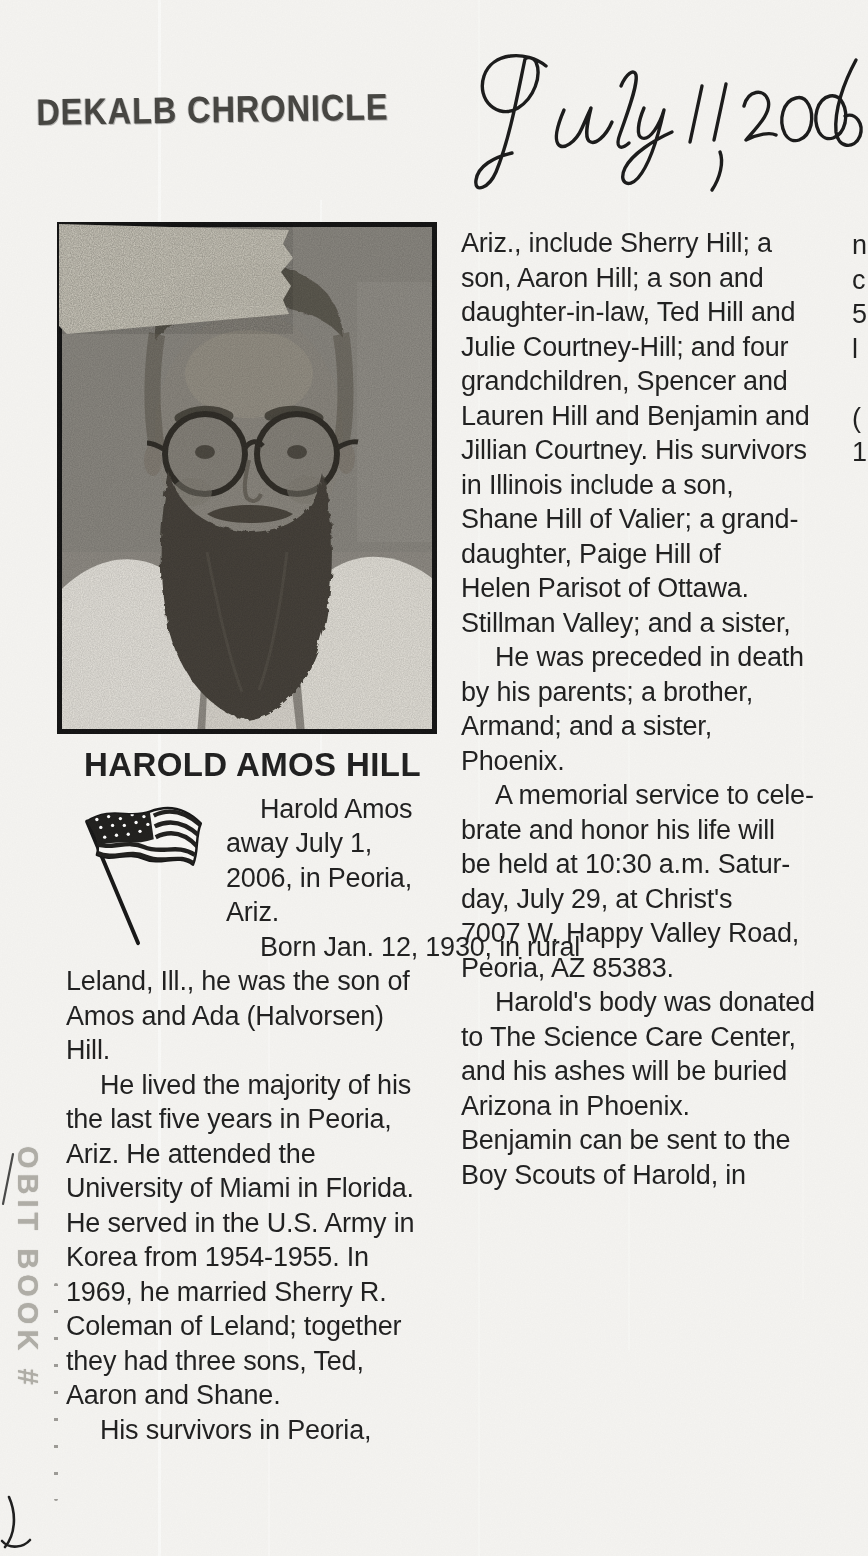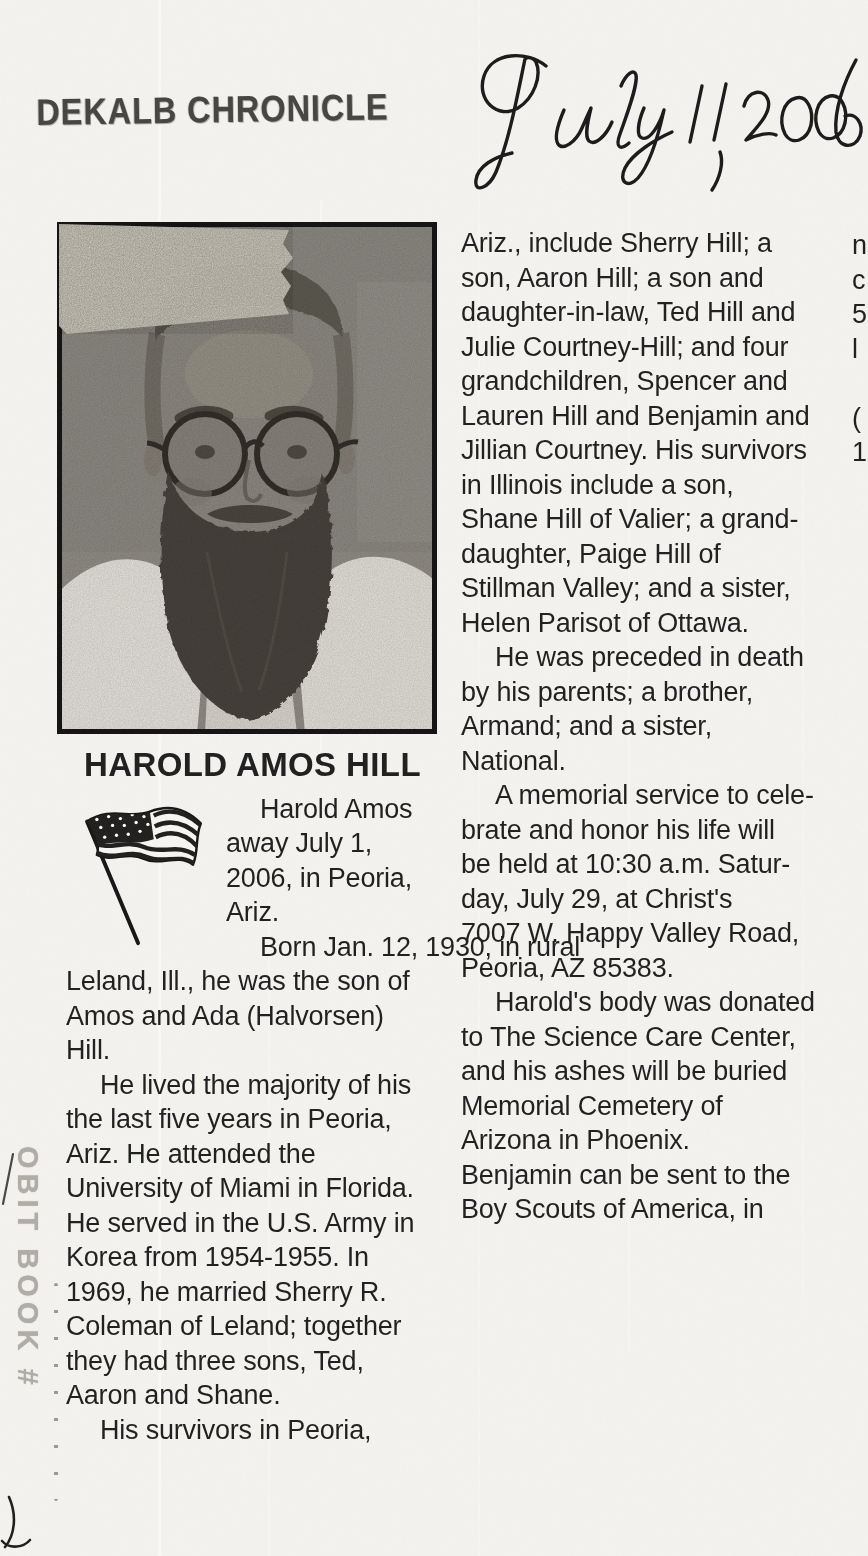--- a/index.html
+++ b/index.html
@@ -204,45 +204,44 @@
       <div class="tl">Ariz., include Sherry Hill; a</div>
       <div class="tl">son, Aaron Hill; a son and</div>
       <div class="tl">daughter-in-law, Ted Hill and</div>
       <div class="tl">Julie Courtney-Hill; and four</div>
       <div class="tl">grandchildren, Spencer and</div>
       <div class="tl">Lauren Hill and Benjamin and</div>
       <div class="tl">Jillian Courtney. His survivors</div>
       <div class="tl">in Illinois include a son,</div>
       <div class="tl">Shane Hill of Valier; a grand-</div>
       <div class="tl">daughter, Paige Hill of</div>
+      <div class="tl">Helen Parisot of Ottawa.</div>
       <div class="tl">Stillman Valley; and a sister,</div>
-      <div class="tl">Helen Parisot of Ottawa.</div>
     </div>
   <div class="para">
       <div class="tl ind">He was preceded in death</div>
       <div class="tl">by his parents; a brother,</div>
       <div class="tl">Armand; and a sister,</div>
-      <div class="tl">National.</div>
+      <div class="tl">Phoenix.</div>
     </div>
   <div class="para">
       <div class="tl ind">A memorial service to cele-</div>
       <div class="tl">brate and honor his life will</div>
       <div class="tl">be held at 10:30 a.m. Satur-</div>
       <div class="tl">day, July 29, at Christ's</div>
       <div class="tl">7007 W. Happy Valley Road,</div>
       <div class="tl">Peoria, AZ 85383.</div>
     </div>
   <div class="para">
       <div class="tl ind">Harold's body was donated</div>
       <div class="tl">to The Science Care Center,</div>
       <div class="tl">and his ashes will be buried</div>
-      <div class="tl">Memorial Cemetery of</div>
       <div class="tl">Arizona in Phoenix.</div>
       <div class="tl">Benjamin can be sent to the</div>
-      <div class="tl">Boy Scouts of America, in</div>
+      <div class="tl">Boy Scouts of Harold, in</div>
     </div>
 </div>
 
 <div id="edge-fragments">
     <div class="tl">n</div>
     <div class="tl">c</div>
     <div class="tl">5</div>
     <div class="tl">l</div>
     <div class="tl">&nbsp;</div>
     <div class="tl">(</div>

